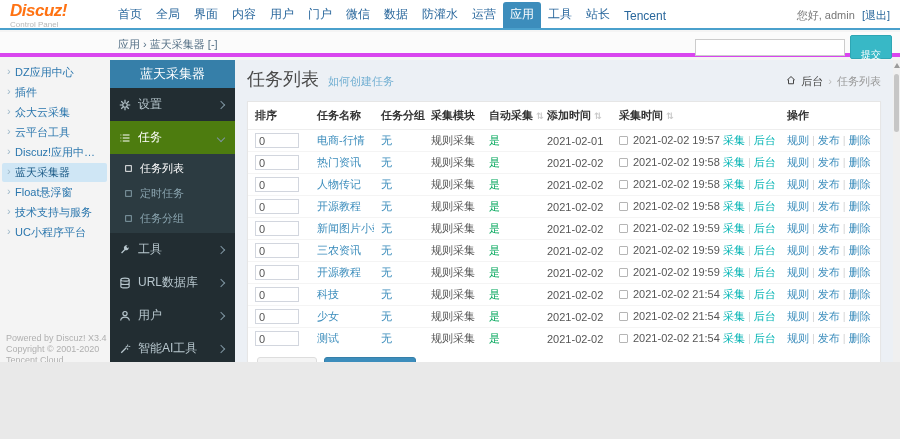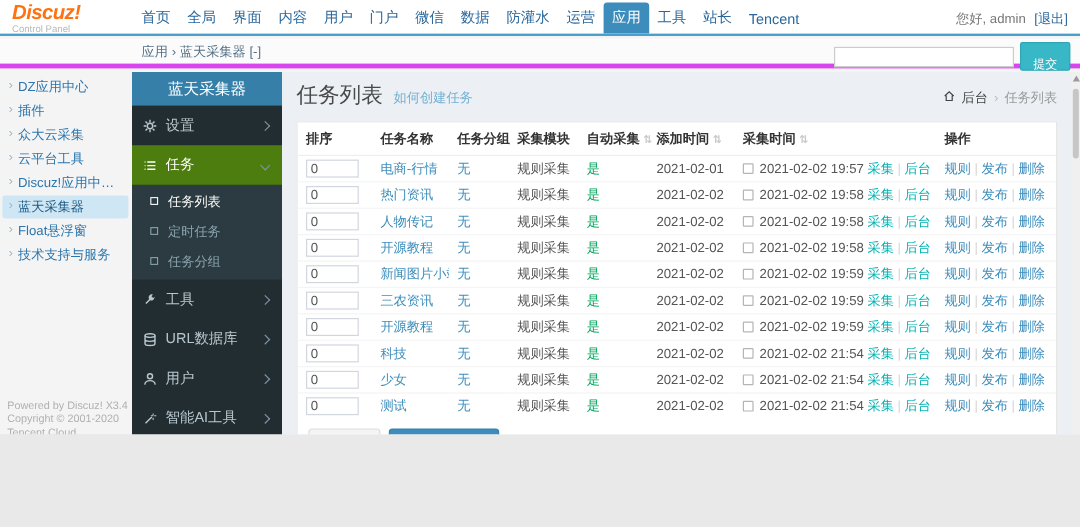--- a/index.html
+++ b/index.html
@@ -139,20 +139,21 @@
 
   <aside id="outer-sidebar">
       <div class="outer-item">DZ应用中心</div>
       <div class="outer-item">插件</div>
       <div class="outer-item">众大云采集</div>
       <div class="outer-item">云平台工具</div>
       <div class="outer-item">Discuz!应用中心升级</div>
       <div class="outer-item active">蓝天采集器</div>
       <div class="outer-item">Float悬浮窗</div>
       <div class="outer-item">技术支持与服务</div>
+      <div class="outer-item">UC小程序平台</div>
     </aside>
   <div id="outer-footer">
     <div>Powered by Discuz! X3.4</div>
     <div>Copyright © 2001-2020</div>
     <div>Tencent Cloud.</div>
   </div>
 
   <div id="plugin">
     <div id="plugin-sidebar">
       <div id="plugin-title">蓝天采集器</div>

